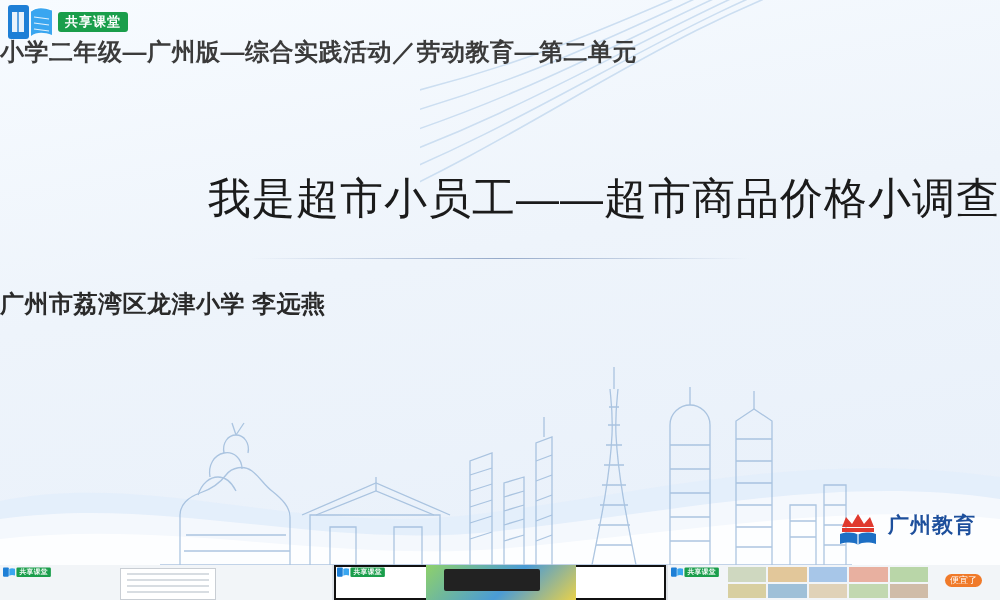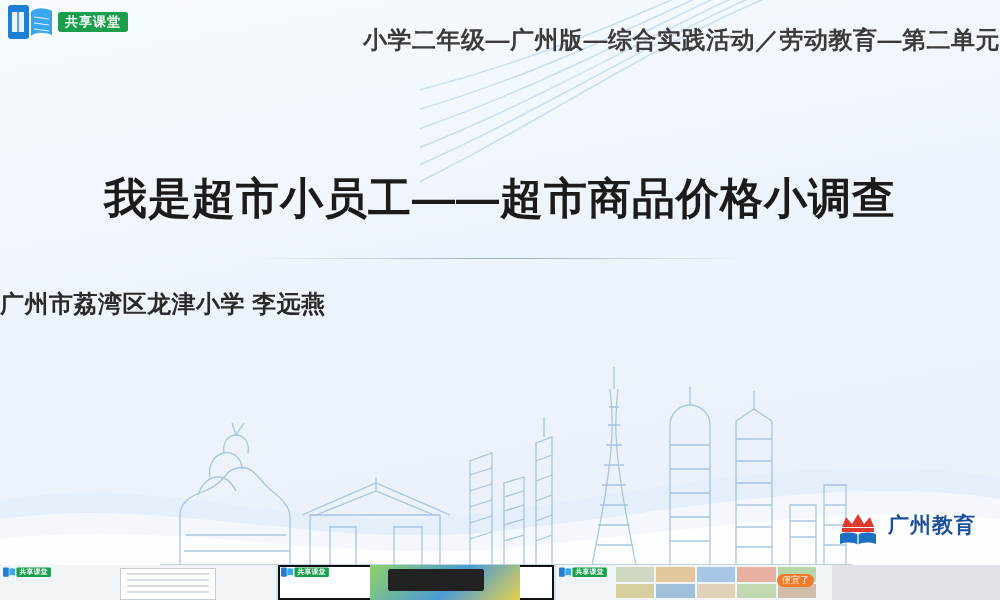--- a/index.html
+++ b/index.html
@@ -66,35 +66,35 @@
     padding: 3px 7px 4px 7px;
     border-radius: 3px;
     letter-spacing: 1px;
     line-height: 1;
     font-weight: bold;
   }
   .breadcrumb {
     position: absolute;
     left: 0;
     right: 0;
-    top: 24px;
-    text-align: right;
+    top: 36px;
+    text-align: left;
     font-size: 24px;
     color: #3b3b3b;
     font-weight: bold;
     letter-spacing: .5px;
   }
   .title {
     position: absolute;
     left: 0;
     right: 0;
     top: 170px;
-    text-align: center;
+    text-align: right;
     font-size: 43px;
-    font-weight: bold;
+    font-weight: normal;
     color: #1b1b1b;
     letter-spacing: 1px;
   }
   .divider {
     position: absolute;
     left: 50%;
     transform: translateX(-50%);
     top: 258px;
     width: 500px;
     height: 1px;
@@ -129,21 +129,21 @@
     position: relative;
     width: 1000px;
     height: 35px;
     background: #dfe3e8;
     display: flex;
     gap: 2px;
     overflow: hidden;
   }
   .thumb {
     position: relative;
-    width: 276px;
+    width: 332px;
     height: 35px;
     background: #f2f5f8;
     overflow: hidden;
   }
   .thumb.sel {
     background: #ffffff;
     outline: 2px solid #111;
     outline-offset: -2px;
   }
   .thumb-logo {

